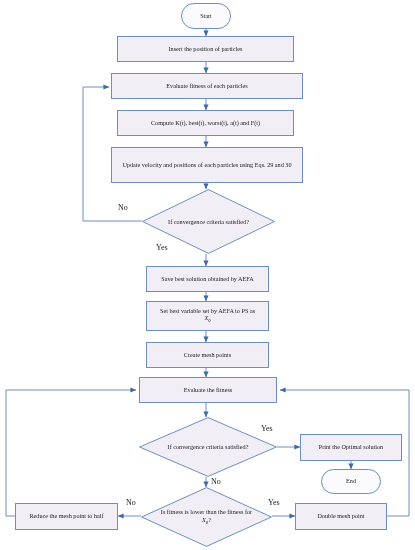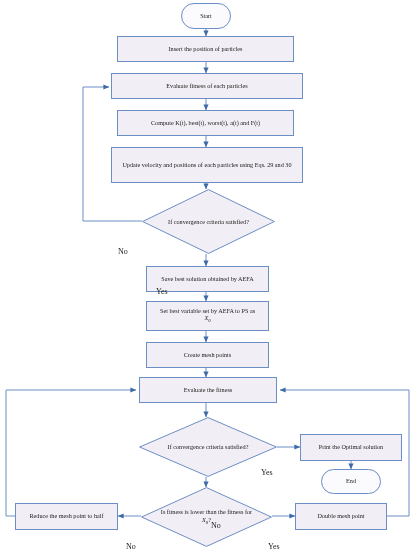--- a/index.html
+++ b/index.html
@@ -64,21 +64,20 @@
     width: 78%;
     line-height: 1.2;
   }
   .edge-label {
     position: absolute;
     font-size: 8px;
     color: #1a1a1a;
     z-index: 3;
     white-space: nowrap;
     font-family: "Liberation Serif", "DejaVu Serif", serif;
-    margin-top: 44px;
   }
   .sub {
     font-style: italic;
   }
   .sub sub {
     font-size: 75%;
   }
 </style>
 </head>
 <body>

